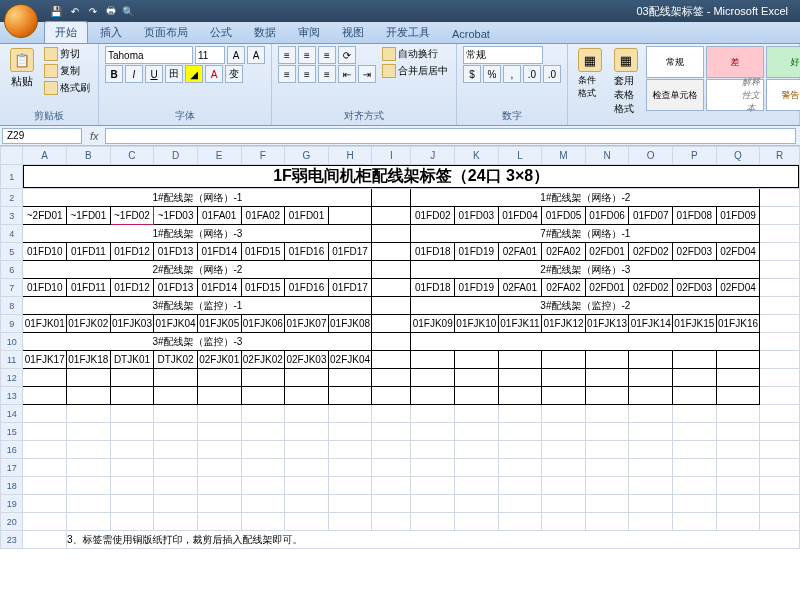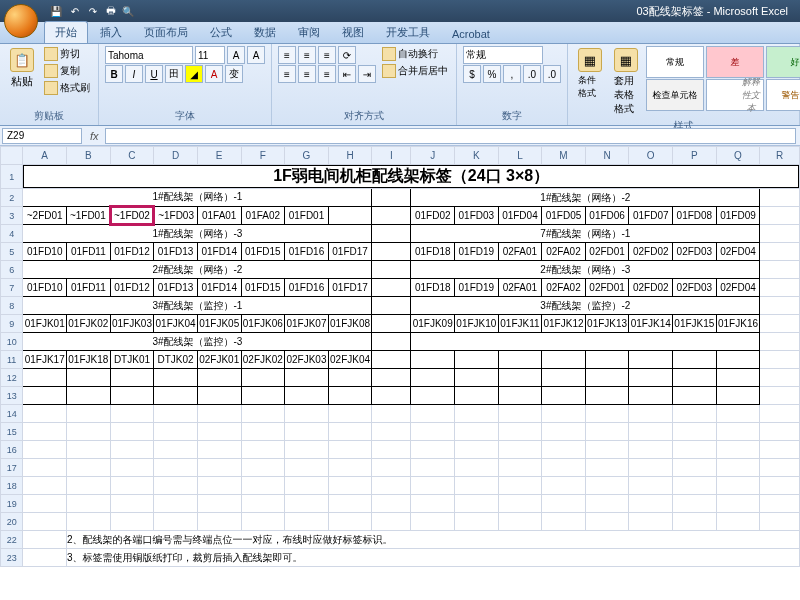--- a/index.html
+++ b/index.html
@@ -196,21 +196,20 @@
         <div class="col">
           <div class="style-cell bad">差</div>
           <div class="style-cell expl">解释性文本</div>
         </div>
         <div class="col">
           <div class="style-cell good">好</div>
           <div class="style-cell warn">警告文</div>
         </div>
       </div>
     </div>
-    <div class="group-label">样式</div>
   </div>
 </div>
 
 <div class="fbar">
   <div class="namebox">Z29</div>
   <span class="fx">fx</span>
   <div class="fxinput"></div>
 </div>
 
 <div class="sheet-wrap">
@@ -253,21 +252,21 @@
           <td class="rh">2</td>
           <td colspan="8" class="doc hdr" style="border:1px solid #000">1#配线架（网络）-1</td>
           <td class="doc" style="border:1px solid #000;border-top:1px solid #000;border-bottom:1px solid #000;background:#fff;width:14px"></td>
           <td colspan="8" class="doc hdr" style="border:1px solid #000">1#配线架（网络）-2</td>
           <td></td>
         </tr>
         <tr>
           <td class="rh">3</td>
           <td class="doc" style="border:1px solid #000">~2FD01</td>
           <td class="doc" style="border:1px solid #000">~1FD01</td>
-          <td class="doc" style="border:3px solid #be185d">~1FD02</td>
+          <td class="doc" style="border:1px solid #be185d">~1FD02</td>
           <td class="doc" style="border:1px solid #000">~1FD03</td>
           <td class="doc" style="border:1px solid #000">01FA01</td>
           <td class="doc" style="border:1px solid #000">01FA02</td>
           <td class="doc" style="border:1px solid #000">01FD01</td>
           <td class="doc" style="border:1px solid #000"></td>
           <td class="doc" style="border:1px solid #000;background:#fff"></td>
           <td class="doc" style="border:1px solid #000">01FD02</td>
           <td class="doc" style="border:1px solid #000">01FD03</td>
           <td class="doc" style="border:1px solid #000">01FD04</td>
           <td class="doc" style="border:1px solid #000">01FD05</td>
@@ -572,24 +571,19 @@
           <td></td>
           <td></td>
           <td></td>
           <td></td>
           <td></td>
           <td></td>
           <td></td>
           <td></td>
         </tr>
         <tr>
-          <td class="rh">22</td>
-          <td class="note"></td>
-          <td colspan="17" class="note" style="text-align:left">2、配线架的各端口编号需与终端点位一一对应，布线时应做好标签标识。</td>
-        </tr>
-        <tr>
           <td class="rh">23</td>
           <td class="note"></td>
           <td colspan="17" class="note" style="text-align:left">3、标签需使用铜版纸打印，裁剪后插入配线架即可。</td>
         </tr>
       </tbody>
     </table>
 </div>
 
 </body></html>

